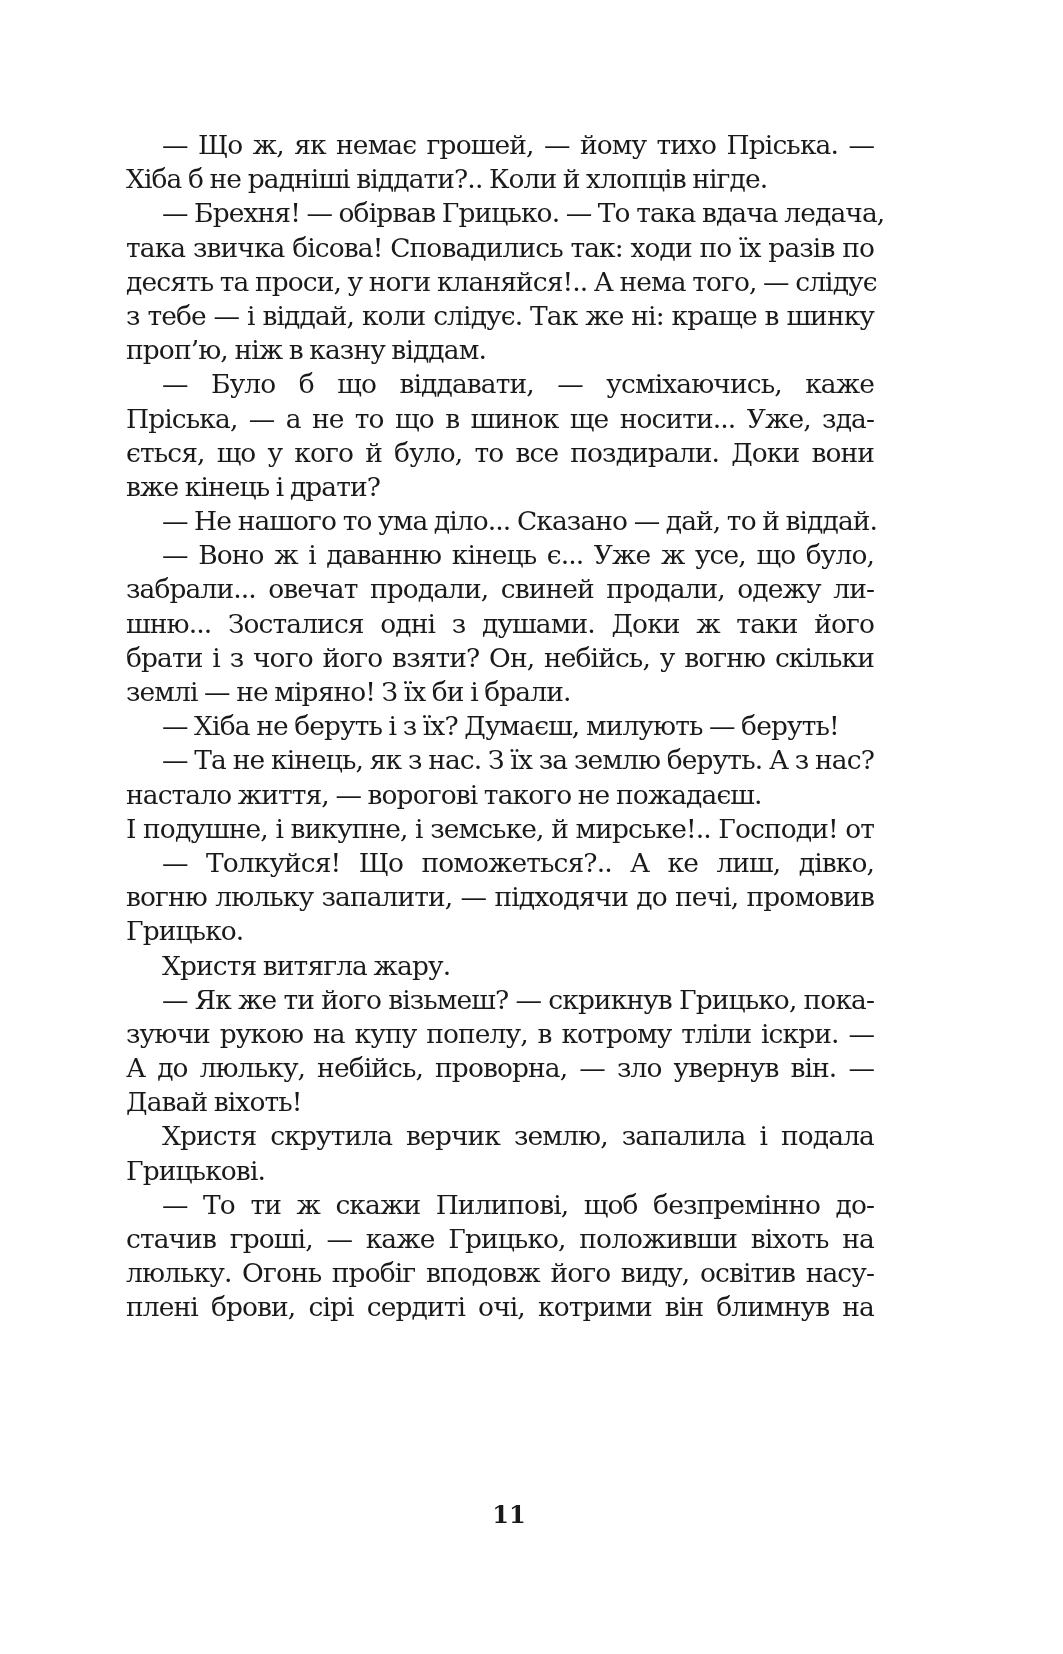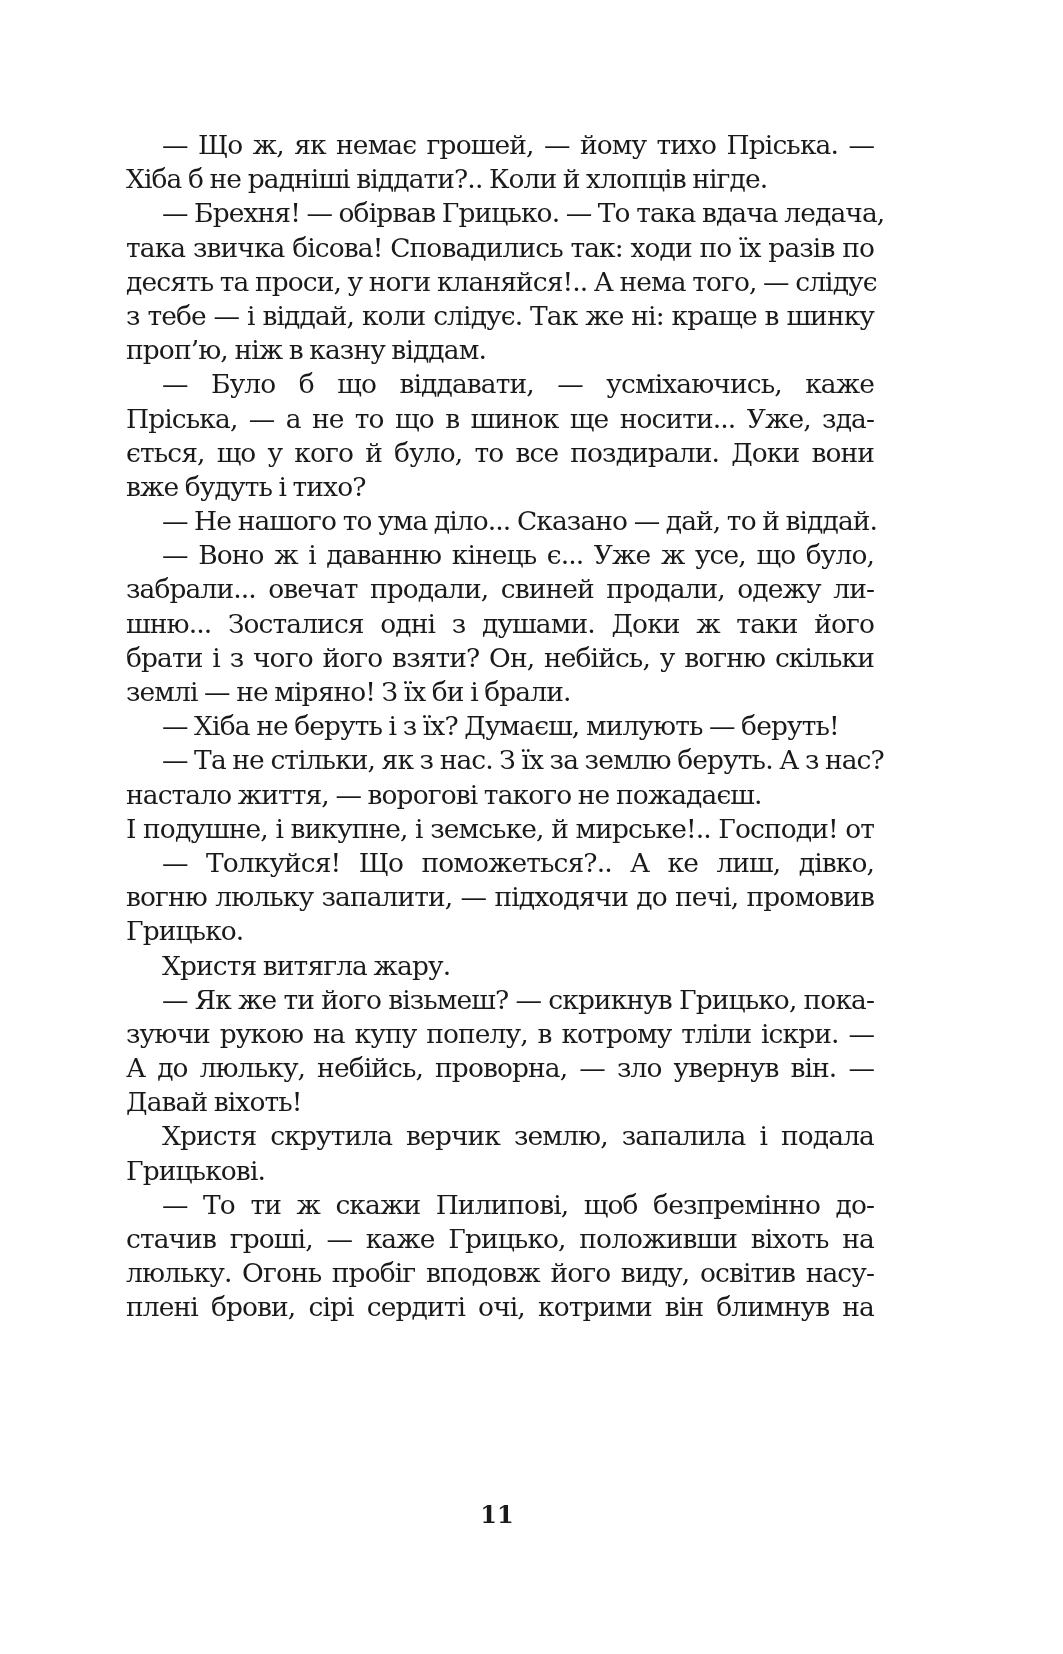--- a/index.html
+++ b/index.html
@@ -34,21 +34,21 @@
     }
     .line.last {
       text-align-last: left;
     }
     .line.indent {
       padding-left: 36px;
     }
     .page-number {
       position: absolute;
       top: 1500px;
-      left: 0;
+      left: 12px;
       width: 994px;
       text-align: center;
       font-family: "DejaVu Serif", "Liberation Serif", serif;
       font-weight: bold;
       font-size: 24px;
     }
   </style>
 </head>
 <body>
 
@@ -56,29 +56,29 @@
     <span class="line indent">— Що ж, як немає грошей, — йому тихо Пріська. —</span>
     <span class="line last">Хіба б не радніші віддати?.. Коли й хлопців нігде.</span>
     <span class="line indent">— Брехня! — обірвав Грицько. — То така вдача ледача,</span>
     <span class="line">така звичка бісова! Сповадились так: ходи по їх разів по</span>
     <span class="line">десять та проси, у ноги кланяйся!.. А нема того, — слідує</span>
     <span class="line">з тебе — і віддай, коли слідує. Так же ні: краще в шинку</span>
     <span class="line last">проп’ю, ніж в казну віддам.</span>
     <span class="line indent">— Було б що віддавати, — усміхаючись, каже</span>
     <span class="line">Пріська, — а не то що в шинок ще носити... Уже, зда-</span>
     <span class="line">ється, що у кого й було, то все поздирали. Доки вони</span>
-    <span class="line last">вже будуть і тихо?</span>
+    <span class="line last">вже кінець і драти?</span>
     <span class="line indent last">— Не нашого то ума діло... Сказано — дай, то й віддай.</span>
     <span class="line indent">— Воно ж і даванню кінець є... Уже ж усе, що було,</span>
     <span class="line">забрали... овечат продали, свиней продали, одежу ли-</span>
     <span class="line">шню... Зосталися одні з душами. Доки ж таки його</span>
     <span class="line">брати і з чого його взяти? Он, небійсь, у вогню скільки</span>
     <span class="line last">землі — не міряно! З їх би і брали.</span>
     <span class="line indent last">— Хіба не беруть і з їх? Думаєш, милують — беруть!</span>
-    <span class="line indent">— Та не стільки, як з нас. З їх за землю беруть. А з нас?</span>
+    <span class="line indent">— Та не кінець, як з нас. З їх за землю беруть. А з нас?</span>
     <span class="line last">настало життя, — ворогові такого не пожадаєш.</span>
     <span class="line">І подушне, і викупне, і земське, й мирське!.. Господи! от</span>
     <span class="line indent">— Толкуйся! Що поможеться?.. А ке лиш, дівко,</span>
     <span class="line">вогню люльку запалити, — підходячи до печі, промовив</span>
     <span class="line last">Грицько.</span>
     <span class="line indent last">Христя витягла жару.</span>
     <span class="line indent">— Як же ти його візьмеш? — скрикнув Грицько, пока-</span>
     <span class="line">зуючи рукою на купу попелу, в котрому тліли іскри. —</span>
     <span class="line">А до люльку, небійсь, проворна, — зло увернув він. —</span>
     <span class="line last">Давай віхоть!</span>

